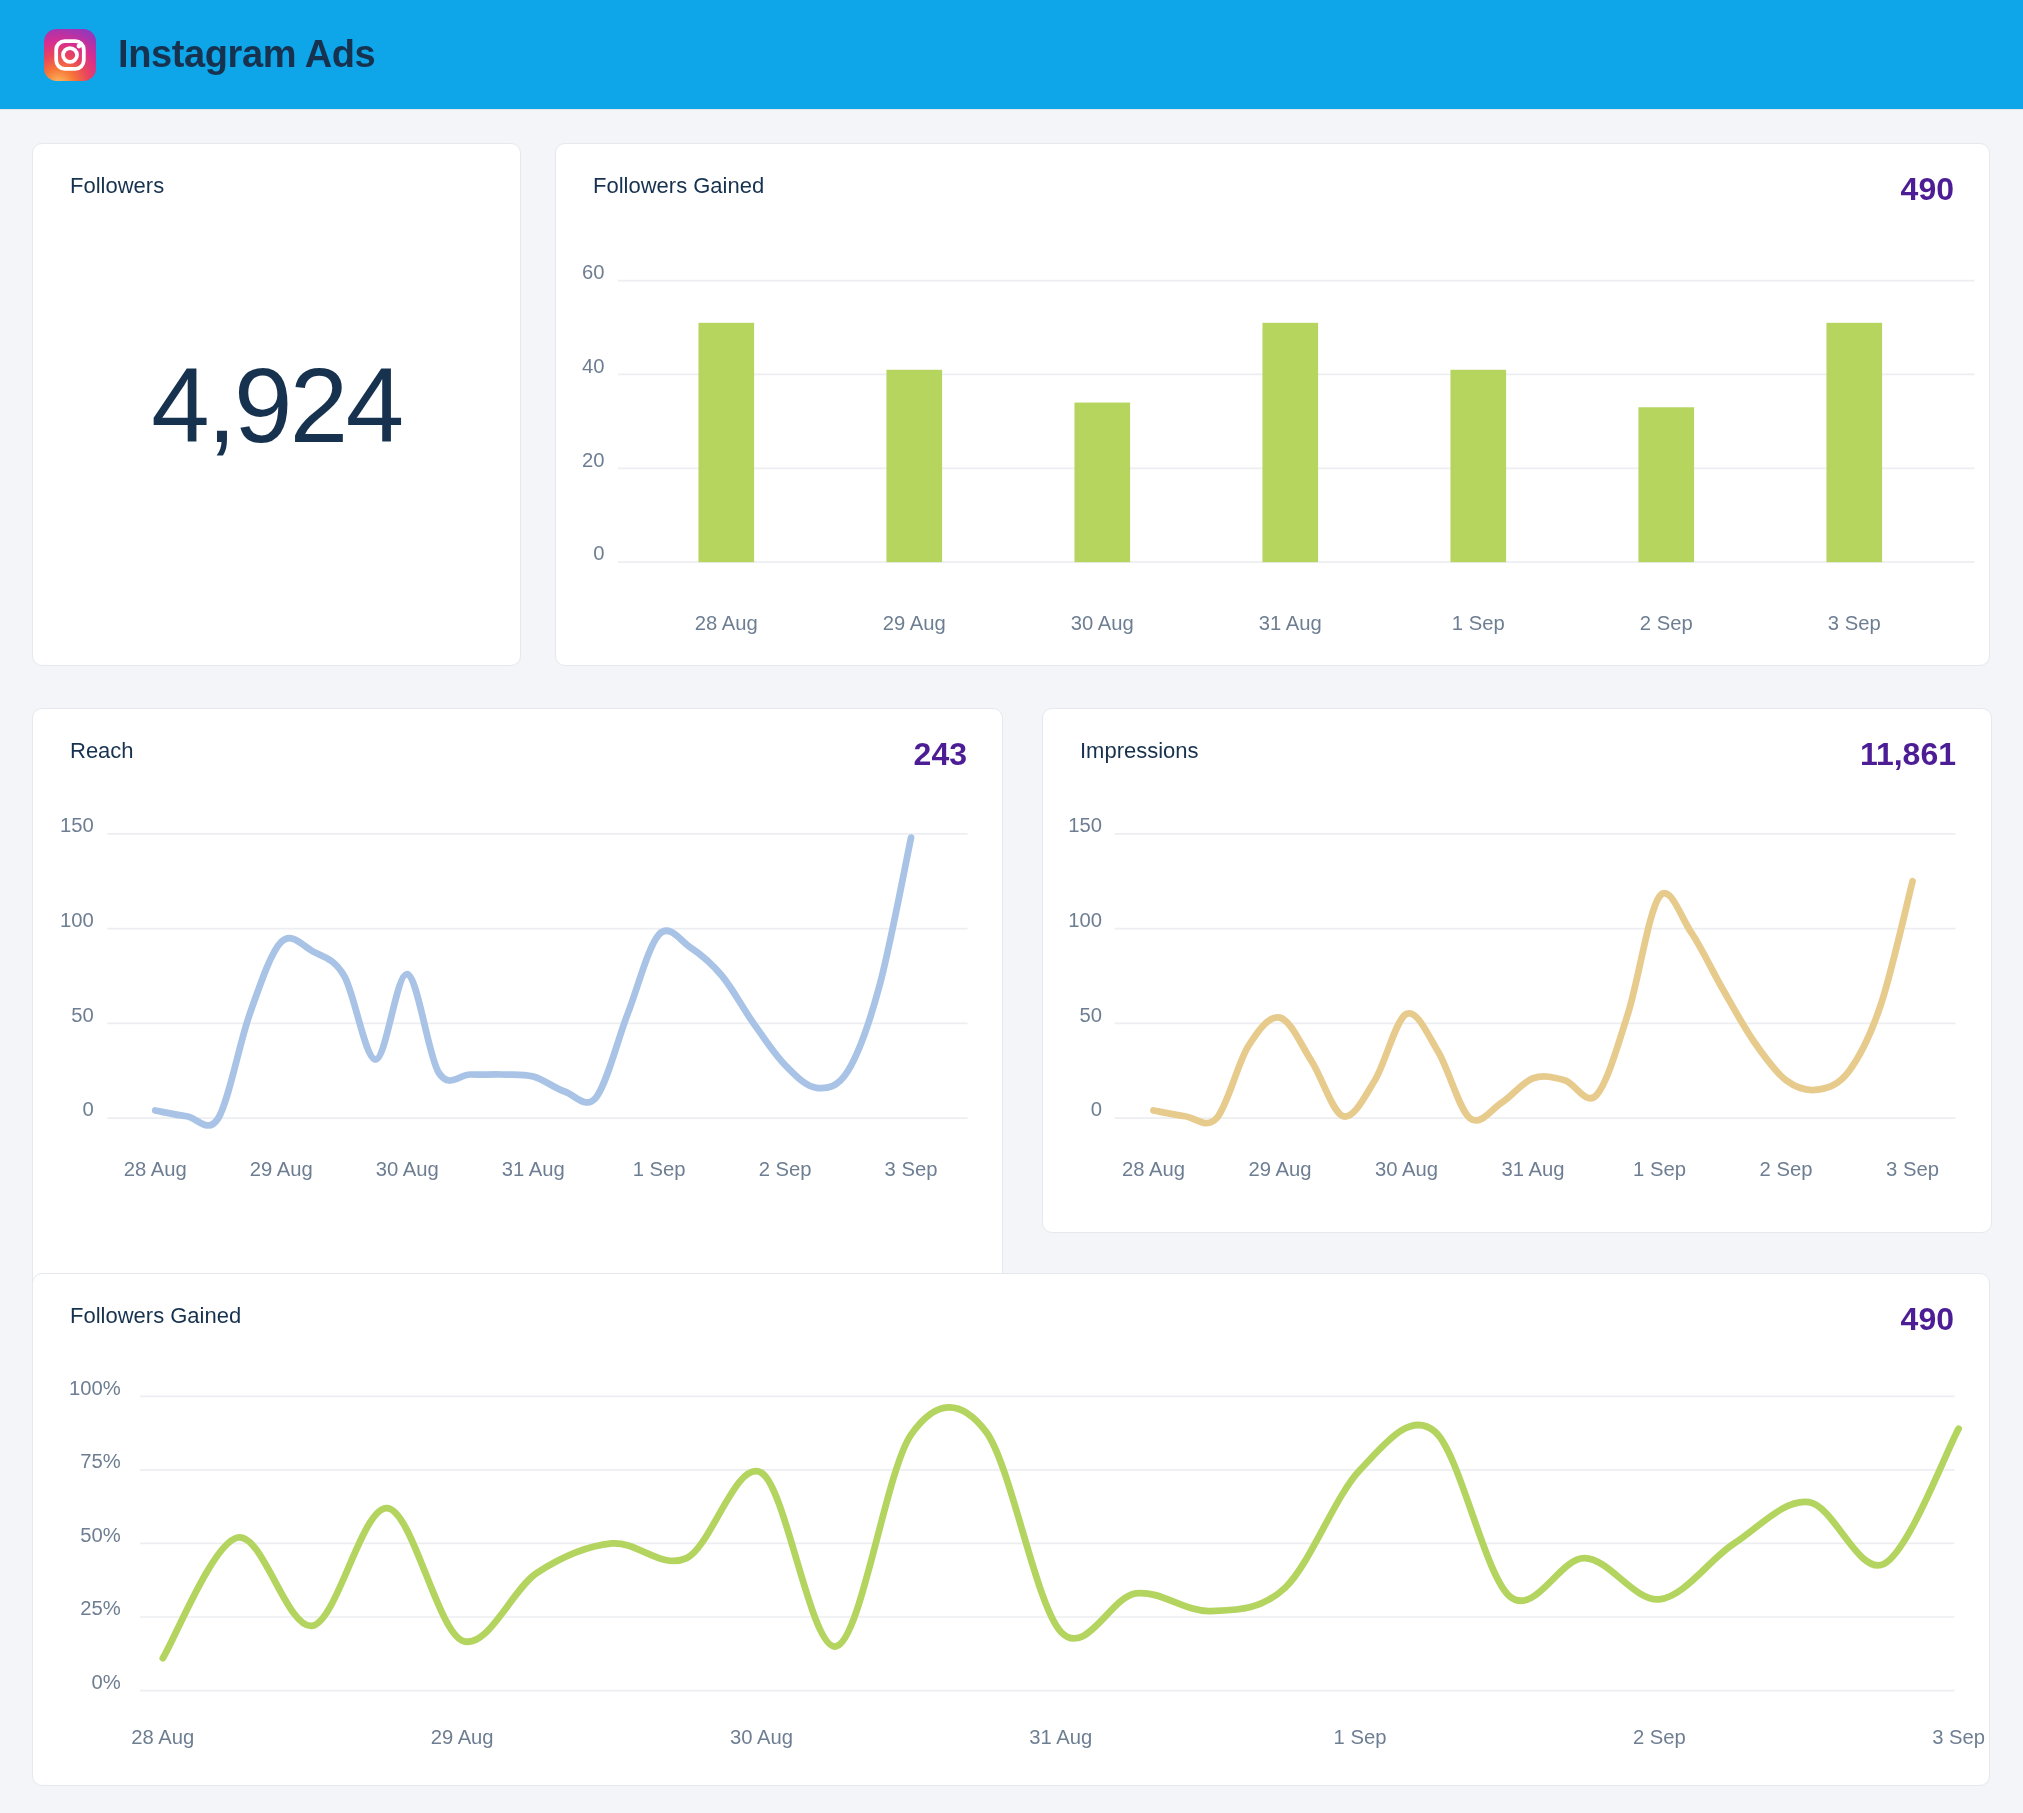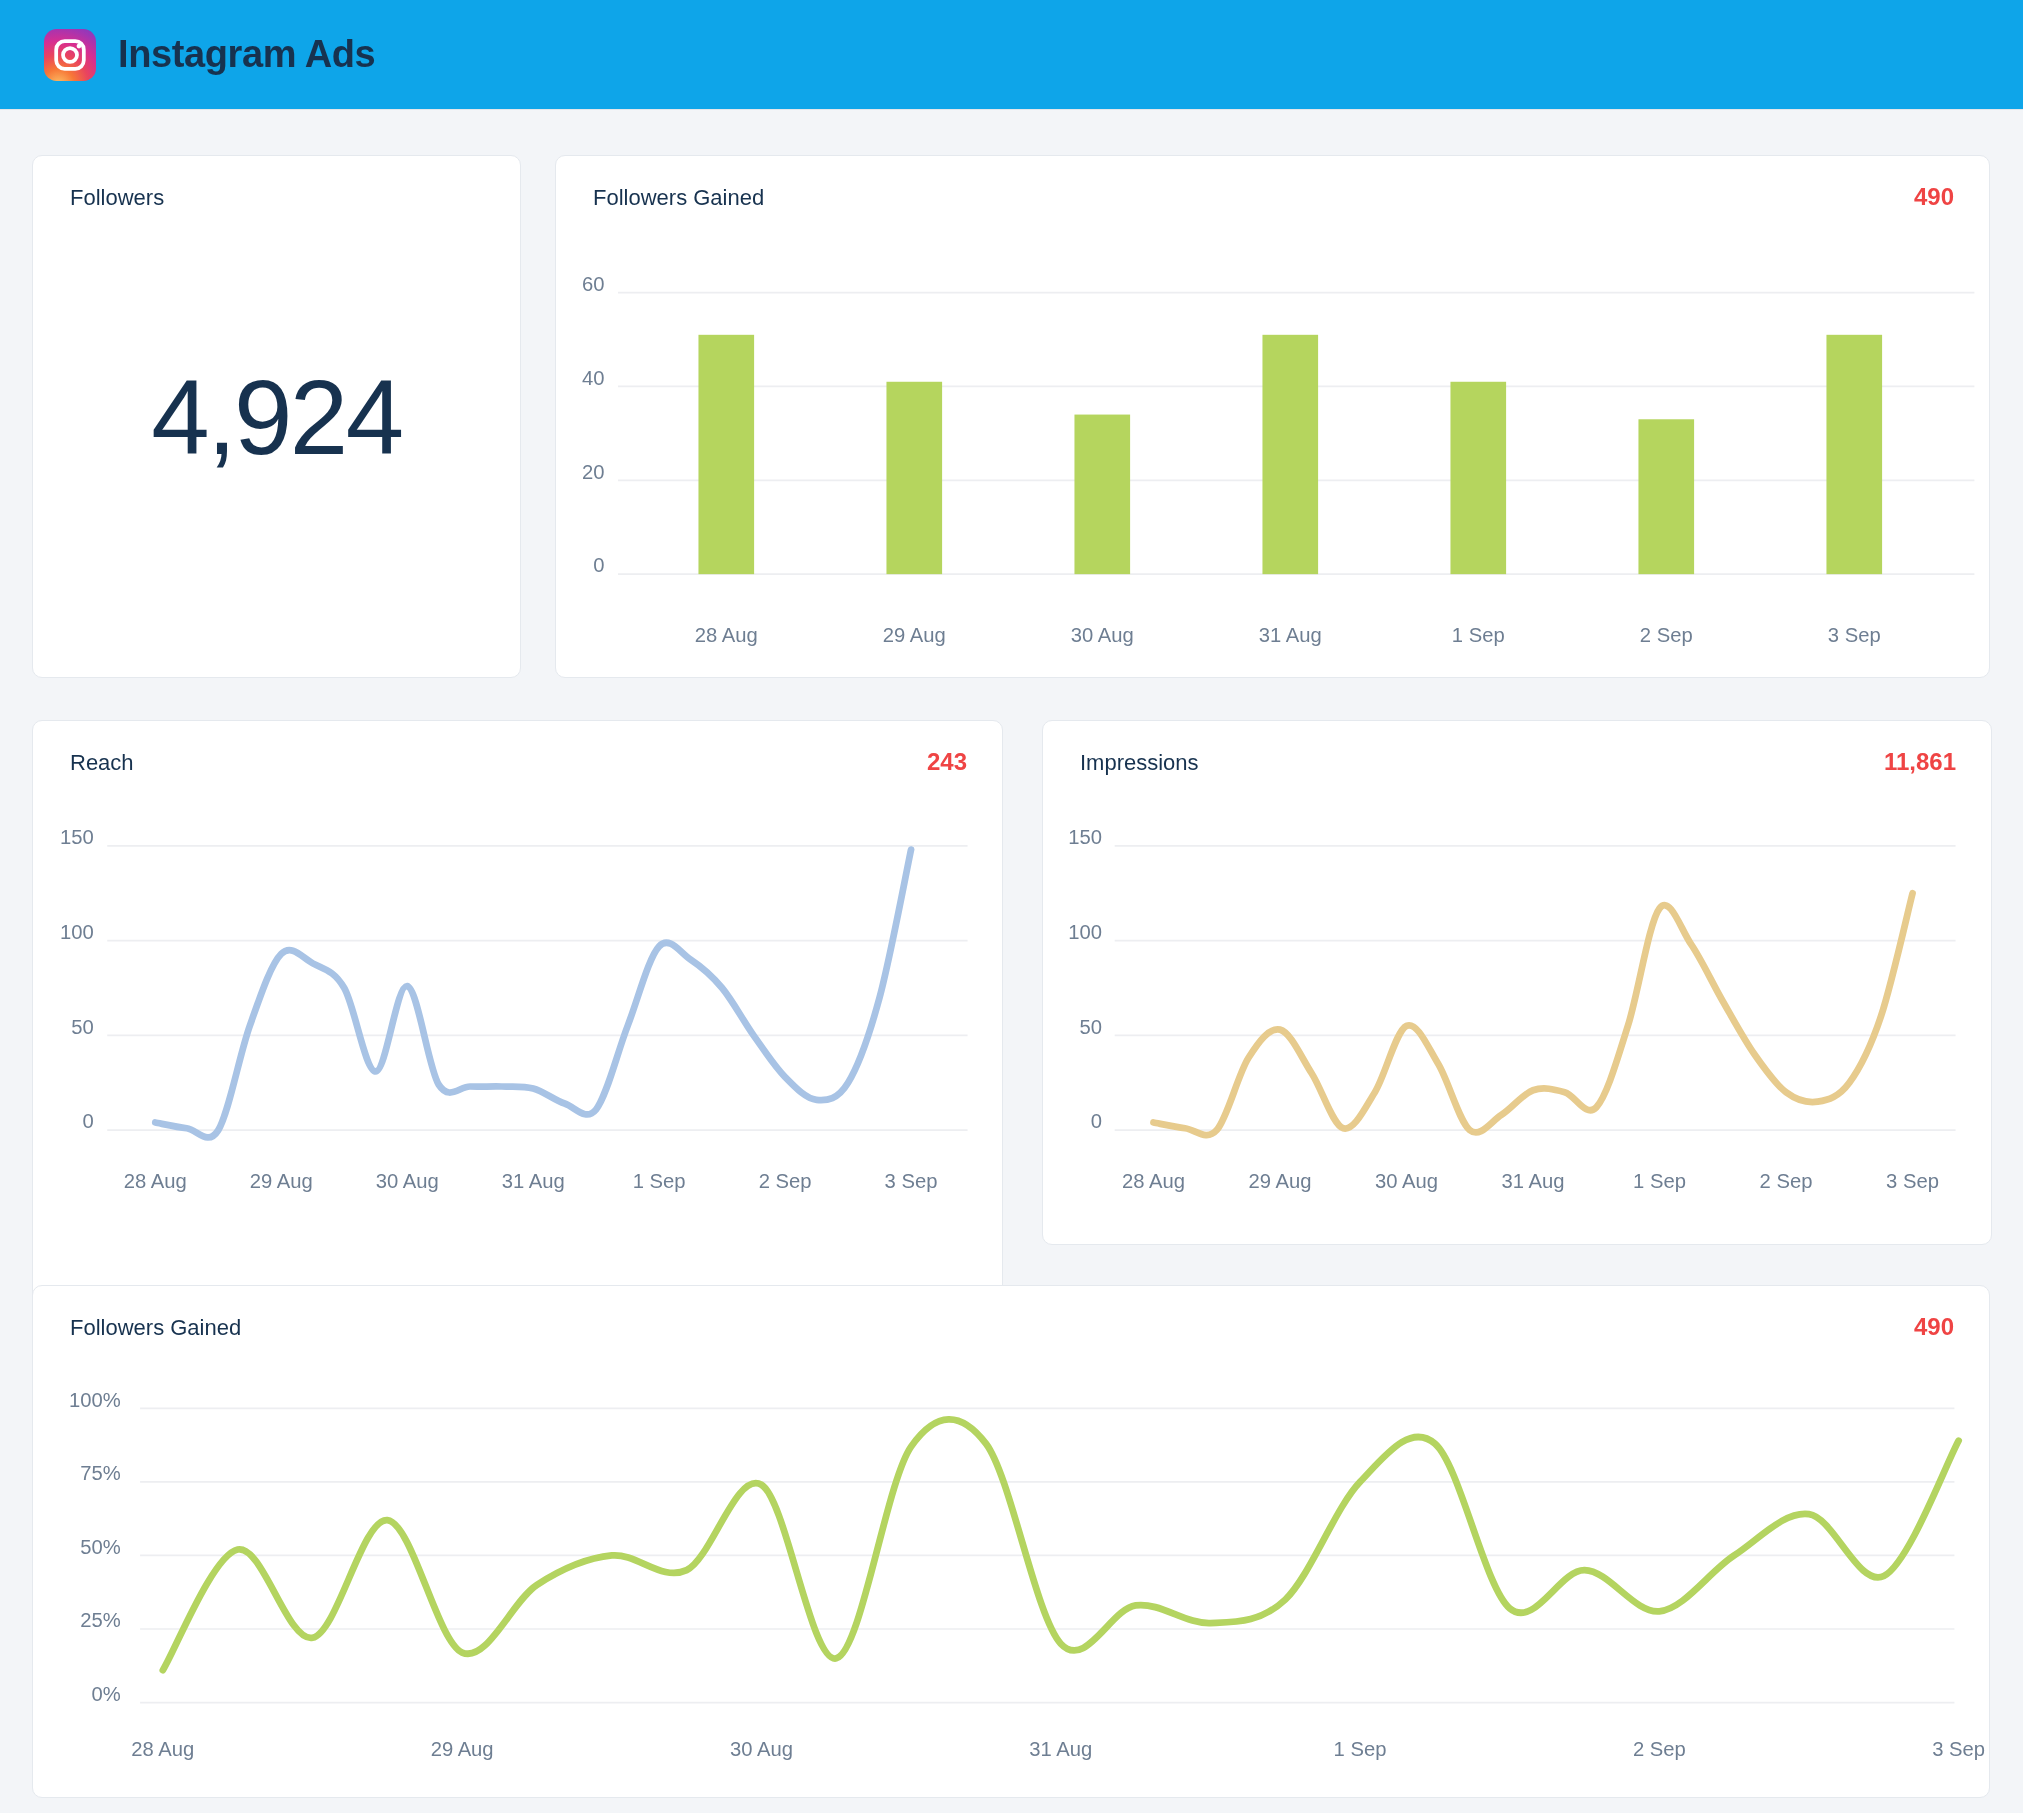--- a/index.html
+++ b/index.html
@@ -12,23 +12,23 @@
   .brand{display:flex;align-items:center;gap:22px;padding-left:44px;}
   .logo{width:52px;height:52px;border-radius:12.6px;display:flex;align-items:center;justify-content:center;
         background:radial-gradient(circle at 28% 108%, #fdc468 0%, #f77737 24%, #e9445e 45%, #d62e92 65%, #9b36b7 88%, #7b3fbb 100%);}
   .app-title{font-size:38px;font-weight:bold;color:#17324f;margin:0;letter-spacing:-0.4px;}
   nav{display:flex;align-items:stretch;gap:47px;margin-left:49px;height:110px;}
   .tab{position:relative;display:flex;align-items:center;font-size:24.5px;color:#17324f;cursor:pointer;}
   .tab.active::after{content:"";position:absolute;left:-3.4px;right:-3.4px;bottom:-1.7px;height:6.7px;
                      background:#1787e8;border-radius:3.4px;}
 
   
-  .card{position:absolute;background:#ffffff;border:1.7px solid #e5e9ee;border-radius:10px;box-sizing:border-box;margin-top:12px;}
+  .card{position:absolute;background:#ffffff;border:1.7px solid #e5e9ee;border-radius:10px;box-sizing:border-box;}
   .card-title{position:absolute;left:37px;top:29px;font-size:22px;font-weight:normal;color:#17324f;margin:0;}
-  .card-value{position:absolute;right:35px;top:27px;font-size:24px;font-weight:bold;color:#ef4444;}
+  .card-value{position:absolute;right:35px;top:27px;font-size:32px;font-weight:bold;color:#4c1d95;}
   .chart{position:absolute;left:0;top:0;}
 
   #card-followers{left:32px;top:143px;width:489px;height:523px;}
   .big-number{position:absolute;left:0;right:0;top:202px;text-align:center;
               font-size:105px;font-weight:normal;color:#17324f;letter-spacing:-2.5px;}
 
   #card-bar{left:555px;top:143px;width:1435px;height:523px;}
   #card-reach{left:32px;top:708px;width:971px;height:659px;text-decoration:underline;}
   #card-impressions{left:1042px;top:708px;width:950px;height:525px;}
   #card-line{left:32px;top:1273px;width:1958px;height:513px;}

